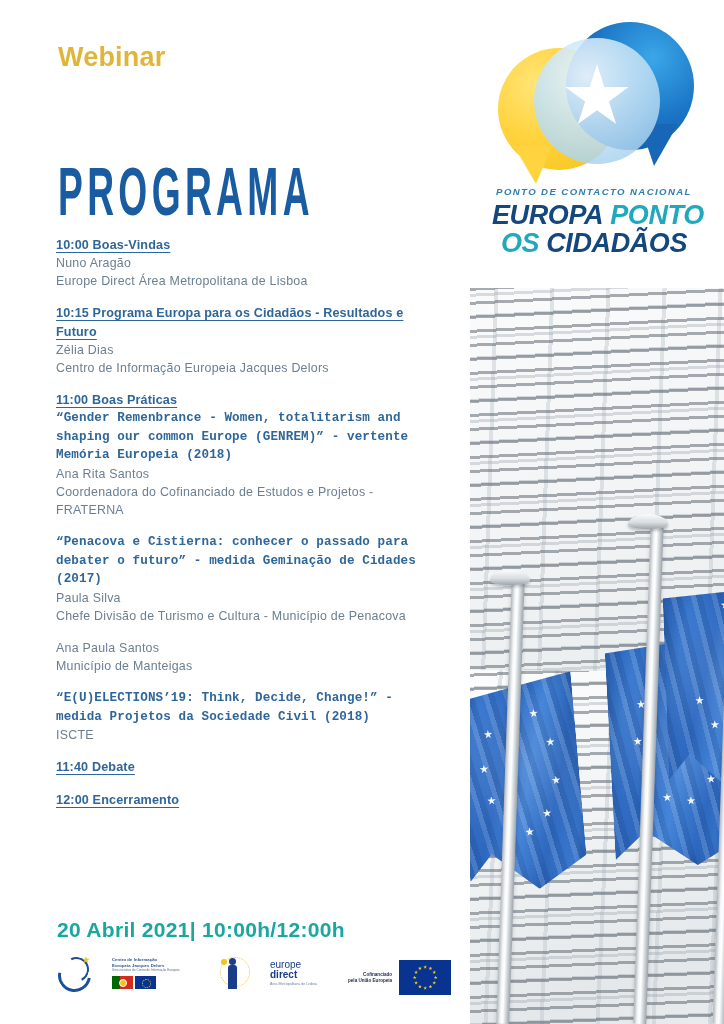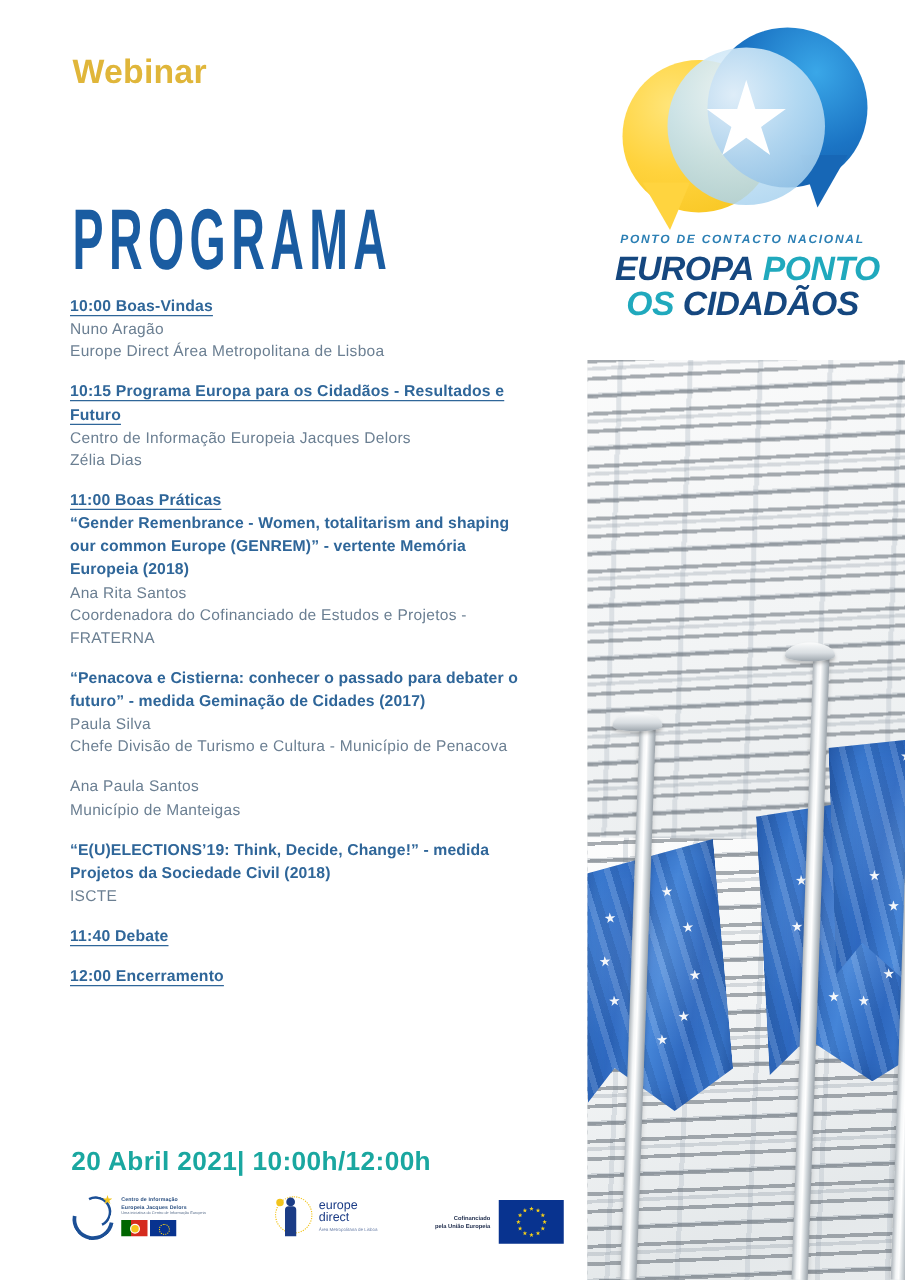--- a/index.html
+++ b/index.html
@@ -177,20 +177,21 @@
     text-underline-offset: 2.5px;
     line-height: 1.45;
     letter-spacing: 0.15px;
   }
   .item-title {
     font-size: 12.6px;
     font-weight: bold;
     color: #2f6699;
     line-height: 1.47;
     letter-spacing: 0.1px;
+    font-family: Liberation Mono, monospace;
   }
   .person {
     font-size: 12.4px;
     font-weight: normal;
     color: #6b7f92;
     line-height: 1.46;
     letter-spacing: 0.25px;
   }
 
   .datestamp {
@@ -290,21 +291,21 @@
   .tl { color: #20a9bd; }
 
   
   .footer {
     position: absolute;
     left: 56px;
     top: 952px;
     width: 400px;
     height: 52px;
   }
-  .f-logo { position: absolute; display: flex; align-items: center; gap: 5px; }
+  .f-logo { position: absolute; display: flex; align-items: center; gap: 20px; }
 
   .cied { left: 0; top: 4px; }
   .cied-mark {
     width: 36px; height: 34px; position: relative;
   }
   .cied-mark .arc {
     position: absolute; left: 2px; top: 3px;
     width: 27px; height: 27px;
     border: 3.5px solid #1b4f96;
     border-radius: 50%;
@@ -370,21 +371,21 @@
   .ed-person::before {
     content: ""; position: absolute; left: 1px; top: -7px;
     width: 7px; height: 7px; border-radius: 50%; background: #1b3c86;
   }
   .ed-dot {
     position: absolute; left: 1px; top: 5px;
     width: 6px; height: 6px; border-radius: 50%; background: #f2c41c;
   }
   .ed-txt { display: flex; flex-direction: column; }
   .ed-l1 { font-size: 10px; color: #1b3c86; line-height: 1.05; font-weight: normal; }
-  .ed-l2 { font-size: 10px; color: #1b3c86; line-height: 1.05; font-weight: normal; }
+  .ed-l2 { font-size: 10px; color: #1b3c86; line-height: 1.05; font-weight: bold; }
   .ed-sub { font-size: 3.6px; color: #6a7fa8; line-height: 1.2; margin-top: 1px; }
 
   .cofin { left: 292px; top: 8px; gap: 7px; }
   .cofin-txt { display: flex; flex-direction: column; text-align: right; }
   .cofin-l { font-size: 4.6px; color: #1c2a4a; line-height: 1.3; font-weight: bold; }
   .eu-flag {
     width: 52px; height: 35px; background: #08338f; position: relative;
   }
   .eu-flag i {
     position: absolute; width: 4px; height: 4px; background: #f7d117;
@@ -476,22 +477,22 @@
   <div class="title-programa">PROGRAMA</div>
 
   <div class="program">
       <div class="blk">
         <div class="slot-head">10:00 Boas-Vindas</div>
         <div class="person">Nuno Aragão</div>
         <div class="person">Europe Direct Área Metropolitana de Lisboa</div>
       </div>
       <div class="blk">
         <div class="slot-head">10:15 Programa Europa para os Cidadãos - Resultados e Futuro</div>
+        <div class="person">Zélia Dias</div>
         <div class="person">Centro de Informação Europeia Jacques Delors</div>
-        <div class="person">Zélia Dias</div>
       </div>
       <div class="blk">
         <div class="slot-head">11:00 Boas Práticas</div>
         <div class="item-title">“Gender Remenbrance - Women, totalitarism and shaping our common Europe (GENREM)” - vertente Memória Europeia (2018)</div>
         <div class="person">Ana Rita Santos</div>
         <div class="person">Coordenadora do Cofinanciado de Estudos e Projetos - FRATERNA</div>
       </div>
       <div class="blk">
         <div class="item-title">“Penacova e Cistierna: conhecer o passado para debater o futuro” - medida Geminação de Cidades (2017)</div>
         <div class="person">Paula Silva</div>

